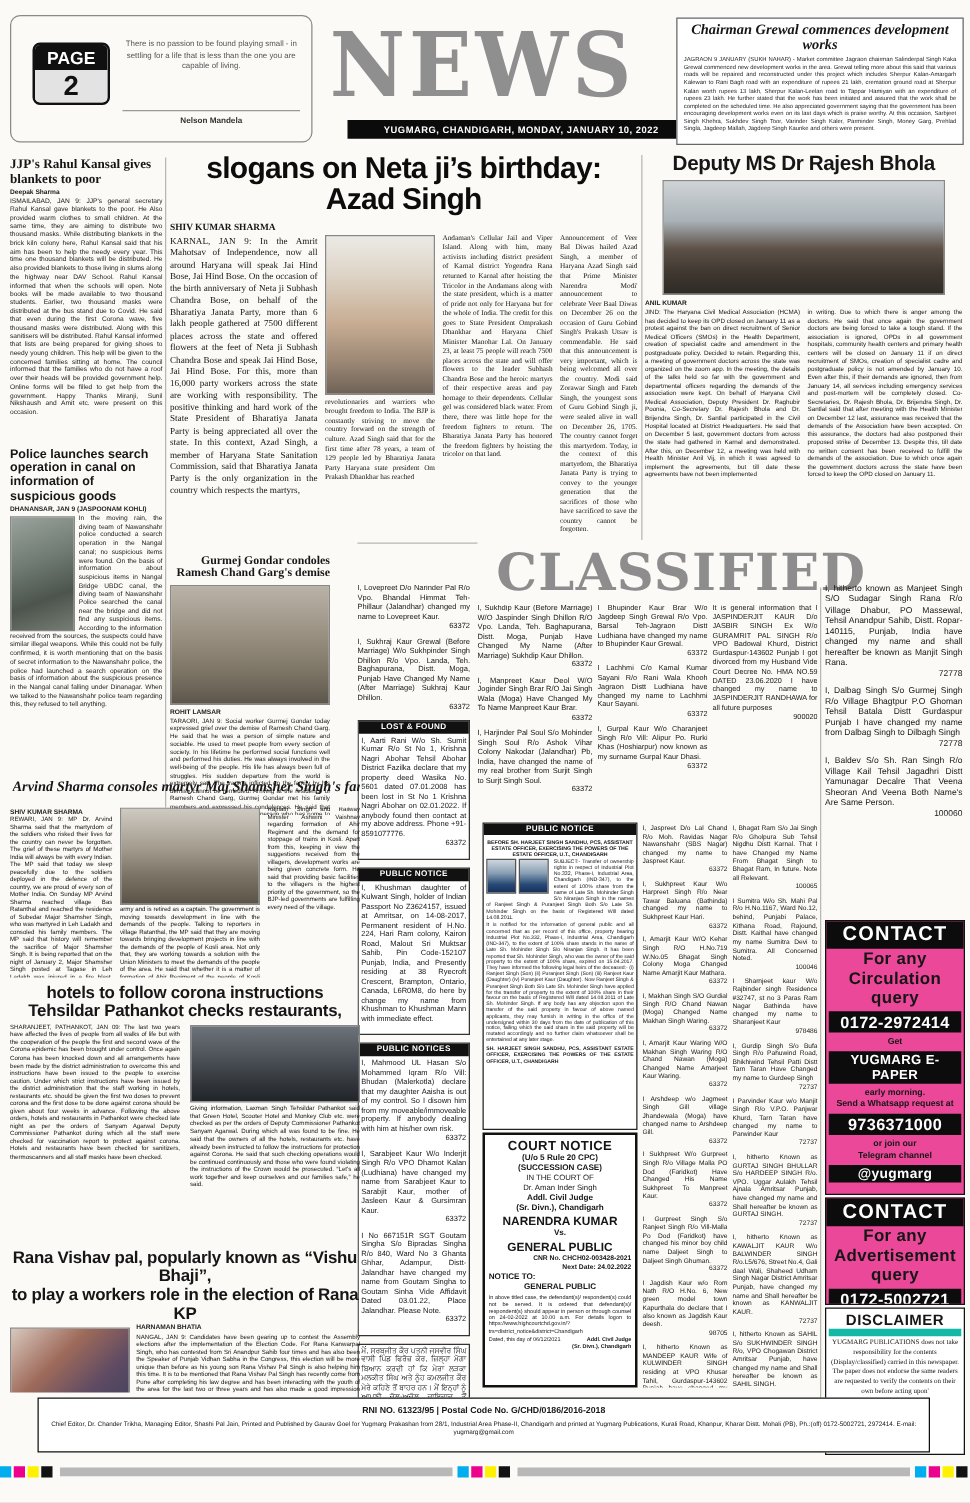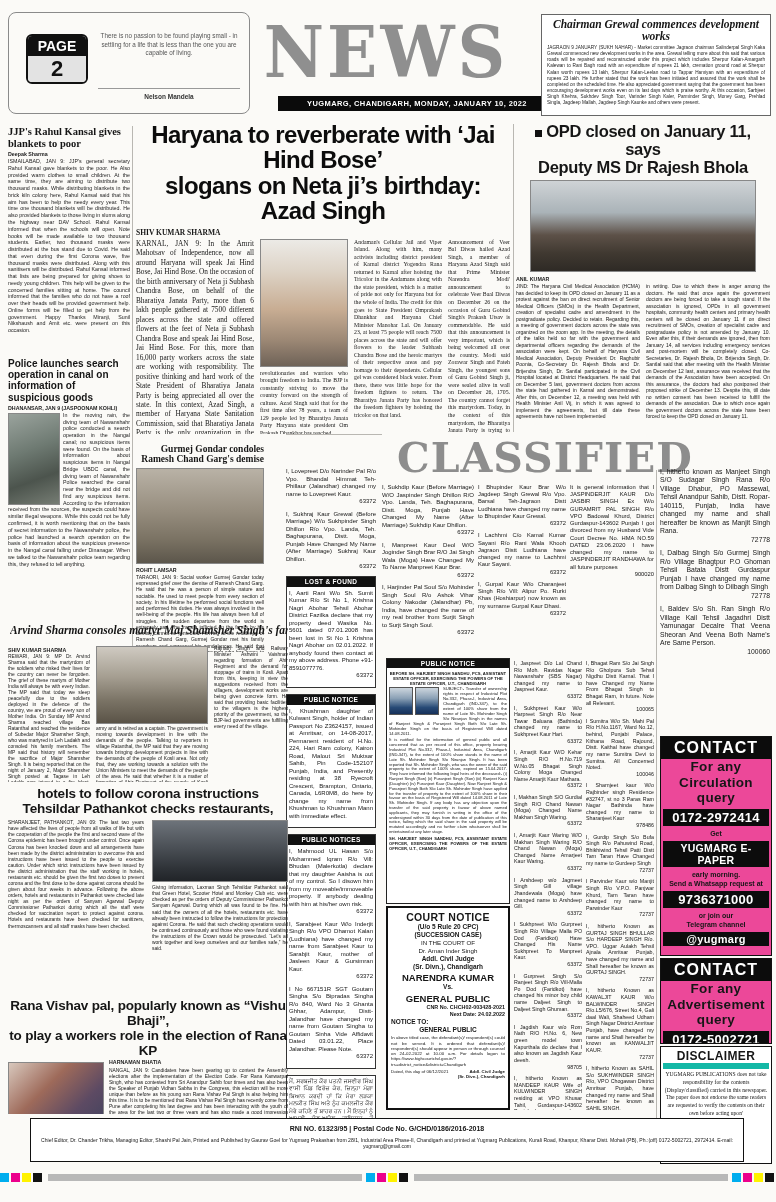--- a/index.html
+++ b/index.html
@@ -176,21 +176,20 @@
     <div class="smallbody just">ISMAILABAD, JAN 9: JJP's general secretary Rahul Kansal gave blankets to the poor. He Also provided warm clothes to small children. At the same time, they are aiming to distribute two thousand masks. While distributing blankets in the brick kiln colony here, Rahul Kansal said that his aim has been to help the needy every year. This time one thousand blankets will be distributed. He also provided blankets to those living in slums along the highway near DAV School. Rahul Kansal informed that when the schools will open. Note books will be made available to two thousand students. Earlier, two thousand masks were distributed at the bus stand due to Covid. He said that even during the first Corona wave, five thousand masks were distributed. Along with this sanitisers will be distributed. Rahul Kansal informed that lists are being prepared for giving shoes to needy young children. This help will be given to the concerned families sitting at home. The council informed that the families who do not have a roof over their heads will be provided government help. Online forms will be filled to get help from the government. Happy Thanks Miranji, Sunil Nikshaush and Amit etc. were present on this occasion.</div>
     <div class="police-ttl">Police launches search operation in canal on information of suspicious goods</div>
     <div class="byline">DHANANSAR, JAN 9 (JASPOONAM KOHLI)</div>
     <div>
       <div class="photo ph-canal"></div>
       <div class="smallbody just">In the moving rain, the diving team of Nawanshahr police conducted a search operation in the Nangal canal; no suspicious items were found. On the basis of information about suspicious items in Nangal Bridge UBDC canal, the diving team of Nawanshahr Police searched the canal near the bridge and did not find any suspicious items. According to the information received from the sources, the suspects could have similar illegal weapons. While this could not be fully confirmed, it is worth mentioning that on the basis of secret information to the Nawanshahr police, the police had launched a search operation on the basis of information about the suspicious presence in the Nangal canal falling under Dinanagar. When we talked to the Nawanshahr police team regarding this, they refused to tell anything.</div>
     </div>
   </div>
 
   <div class="abs center-col">
-    <div class="main-hl">Haryana to reverberate with ‘Jai Hind Bose’</div>
     <div class="main-hl">slogans on Neta ji’s birthday: Azad Singh</div>
     <div class="main-by">SHIV KUMAR SHARMA</div>
     <div class="main-cols">
       <div class="mc0 just">KARNAL, JAN 9: In the Amrit Mahotsav of Independence, now all around Haryana will speak Jai Hind Bose, Jai Hind Bose. On the occasion of the birth anniversary of Neta ji Subhash Chandra Bose, on behalf of the Bharatiya Janata Party, more than 6 lakh people gathered at 7500 different places across the state and offered flowers at the feet of Neta ji Subhash Chandra Bose and speak Jai Hind Bose, Jai Hind Bose. For this, more than 16,000 party workers across the state are working with responsibility. The positive thinking and hard work of the State President of Bharatiya Janata Party is being appreciated all over the state. In this context, Azad Singh, a member of Haryana State Sanitation Commission, said that Bharatiya Janata Party is the only organization in the country which respects the martyrs,</div>
       <div class="mc">
         <div class="photo ph-azad"></div>
         <div class="just">revolutionaries and warriors who brought freedom to India. The BJP is constantly striving to move the country forward on the strength of culture. Azad Singh said that for the first time after 78 years, a team of 129 people led by Bharatiya Janata Party Haryana state president Om Prakash Dhankhar has reached</div>
       </div>
       <div class="mc just">Andaman's Cellular Jail and Viper Island. Along with him, many activists including district president of Karnal district Yogendra Rana returned to Karnal after hoisting the Tricolor in the Andamans along with the state president, which is a matter of pride not only for Haryana but for the whole of India. The credit for this goes to State President Omprakash Dhankhar and Haryana Chief Minister Manohar Lal. On January 23, at least 75 people will reach 7500 places across the state and will offer flowers to the leader Subhash Chandra Bose and the heroic martyrs of their respective areas and pay homage to their dependents. Cellular gel was considered black water. From there, there was little hope for the freedom fighters to return. The Bharatiya Janata Party has honored the freedom fighters by hoisting the tricolor on that land.</div>
       <div class="mc3 just">Announcement of Veer Bal Diwas hailed Azad Singh, a member of Haryana Azad Singh said that Prime Minister Narendra Modi' announcement to celebrate Veer Baal Diwas on December 26 on the occasion of Guru Gobind Singh's Prakash Utsav is commendable. He said that this announcement is very important, which is being welcomed all over the country. Modi said Zorawar Singh and Fateh Singh, the youngest sons of Guru Gobind Singh ji, were sealed alive in wall on December 26, 1705. The country cannot forget this martyrdom. Today, in the context of this martyrdom, the Bharatiya Janata Party is trying to convey to the younger generation that the sacrifices of those who have sacrificed to save the country cannot be forgotten.</div>
@@ -199,21 +198,20 @@
 
   <div class="abs gurmej">
     <div class="gur-ttl">Gurmej Gondar condoles</div>
     <div class="gur-ttl">Ramesh Chand Garg's demise</div>
     <div class="photo ph-gurmej"></div>
     <div class="byline">ROHIT LAMSAR</div>
     <div class="gur-bd just">TARAORI, JAN 9: Social worker Gurmej Gondar today expressed grief over the demise of Ramesh Chand Garg. He said that he was a person of simple nature and sociable. He used to meet people from every section of society. In his lifetime he performed social functions well and performed his duties. He was always involved in the well-being of the people. His life has always been full of struggles. His sudden departure from the world is extremely sad. The trauma inflicted on the family by his demise cannot be remedied. Arriving at the residence of Ramesh Chand Garg, Gurmej Gondar met his family members and expressed his condolences. He said that this is the rule of the world, the person who has come to this world, one day has to go.</div>
   </div>
 
   <div class="abs opd">
-    <div class="opd-hl"><span class="sqbul"></span><span>OPD closed on January 11, says</span></div>
     <div class="opd-hl">Deputy MS Dr Rajesh Bhola</div>
     <div class="photo ph-opd"></div>
     <div class="byline">ANIL KUMAR</div>
     <div class="opd-cols">
       <div class="opd-c just">JIND: The Haryana Civil Medical Association (HCMA) has decided to keep its OPD closed on January 11 as a protest against the ban on direct recruitment of Senior Medical Officers (SMOs) in the Health Department, creation of specialist cadre and amendment in the postgraduate policy. Decided to retain. Regarding this, a meeting of government doctors across the state was organized on the zoom app. In the meeting, the details of the talks held so far with the government and departmental officers regarding the demands of the association were kept. On behalf of Haryana Civil Medical Association, Deputy President Dr. Raghubir Poonia, Co-Secretary Dr. Rajesh Bhola and Dr. Brijendra Singh, Dr. Santlal participated in the Civil Hospital located at District Headquarters. He said that on December 5 last, government doctors from across the state had gathered in Karnal and demonstrated. After this, on December 12, a meeting was held with Health Minister Anil Vij, in which it was agreed to implement the agreements, but till date these agreements have not been implemented</div>
       <div class="opd-c just">in writing. Due to which there is anger among the doctors. He said that once again the government doctors are being forced to take a tough stand. If the association is ignored, OPDs in all government hospitals, community health centers and primary health centers will be closed on January 11 if on direct recruitment of SMOs, creation of specialist cadre and postgraduate policy is not amended by January 10. Even after this, if their demands are ignored, then from January 14, all services including emergency services and post-mortem will be completely closed. Co-Secretaries, Dr. Rajesh Bhola, Dr. Brijendra Singh, Dr. Santlal said that after meeting with the Health Minister on December 12 last, assurance was received that the demands of the Association have been accepted. On this assurance, the doctors had also postponed their proposed strike of December 13. Despite this, till date no written consent has been received to fulfill the demands of the association. Due to which once again the government doctors across the state have been forced to keep the OPD closed on January 11.</div>
     </div>
   </div>
 
   <div class="abs cls-banner">CLASSIFIED</div>

